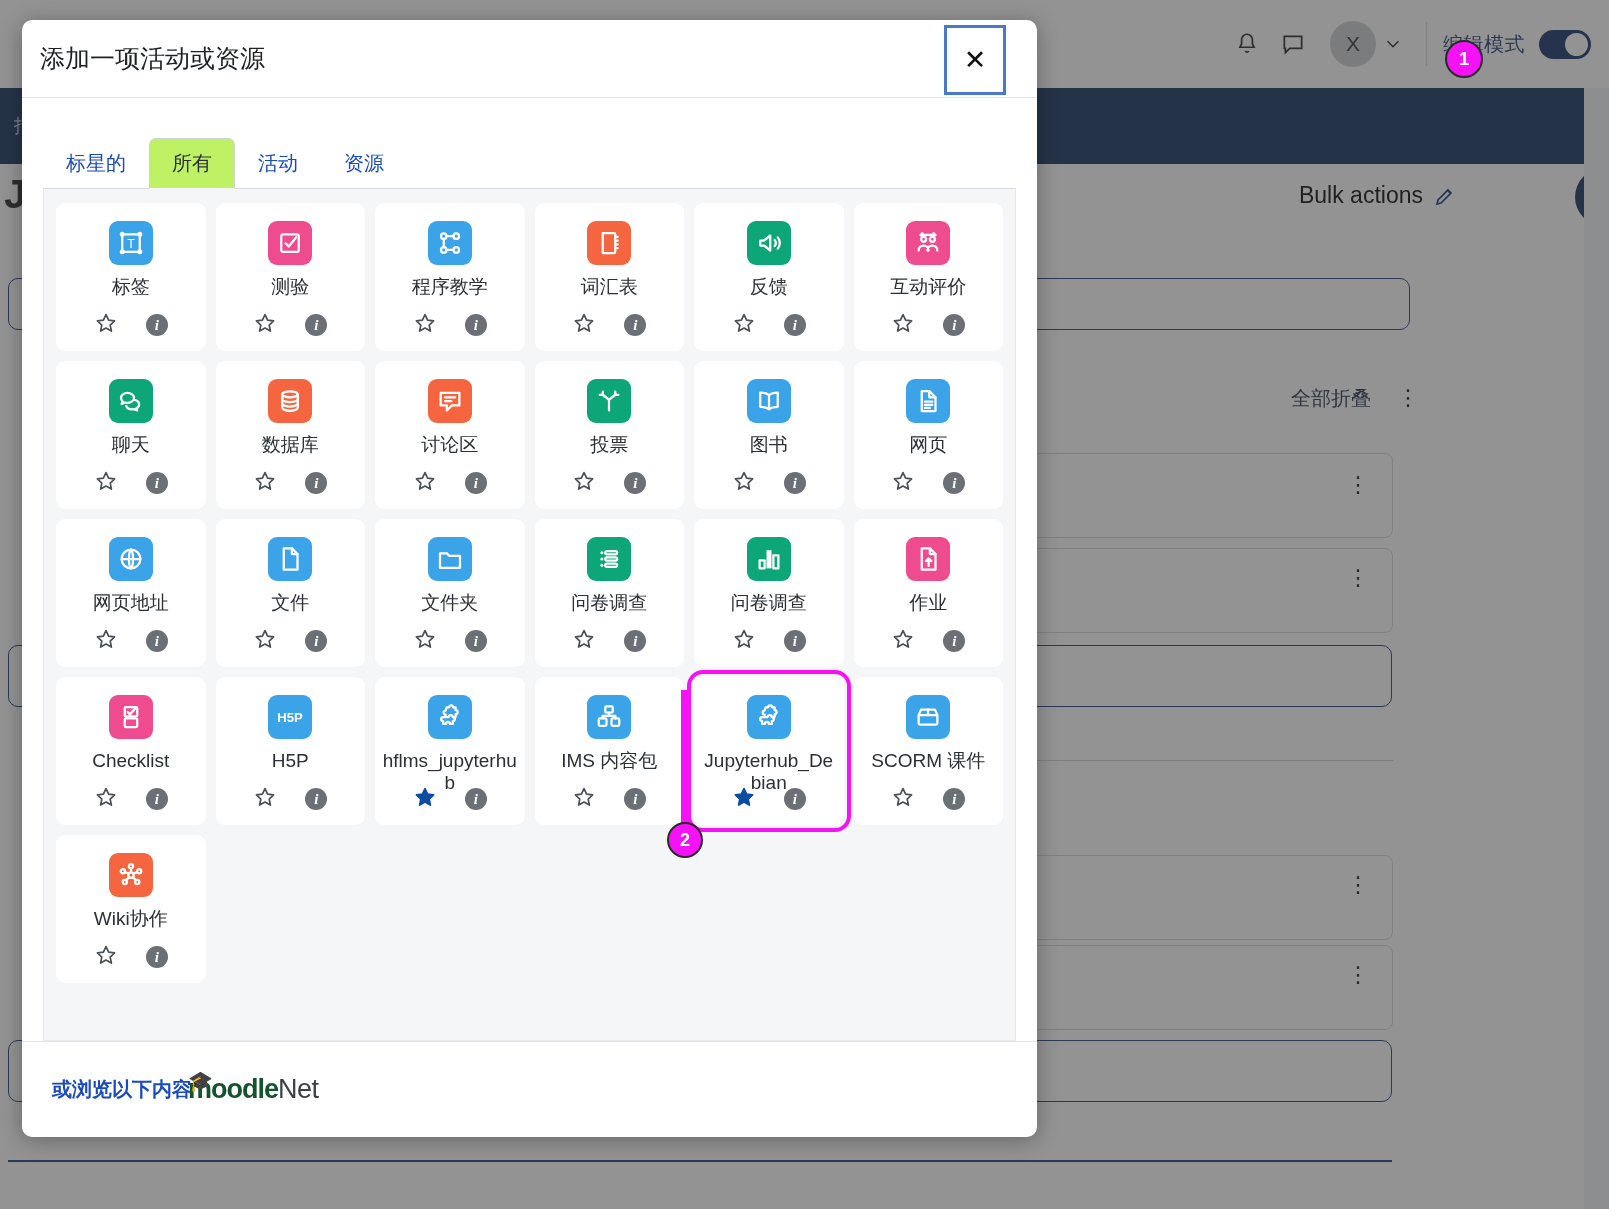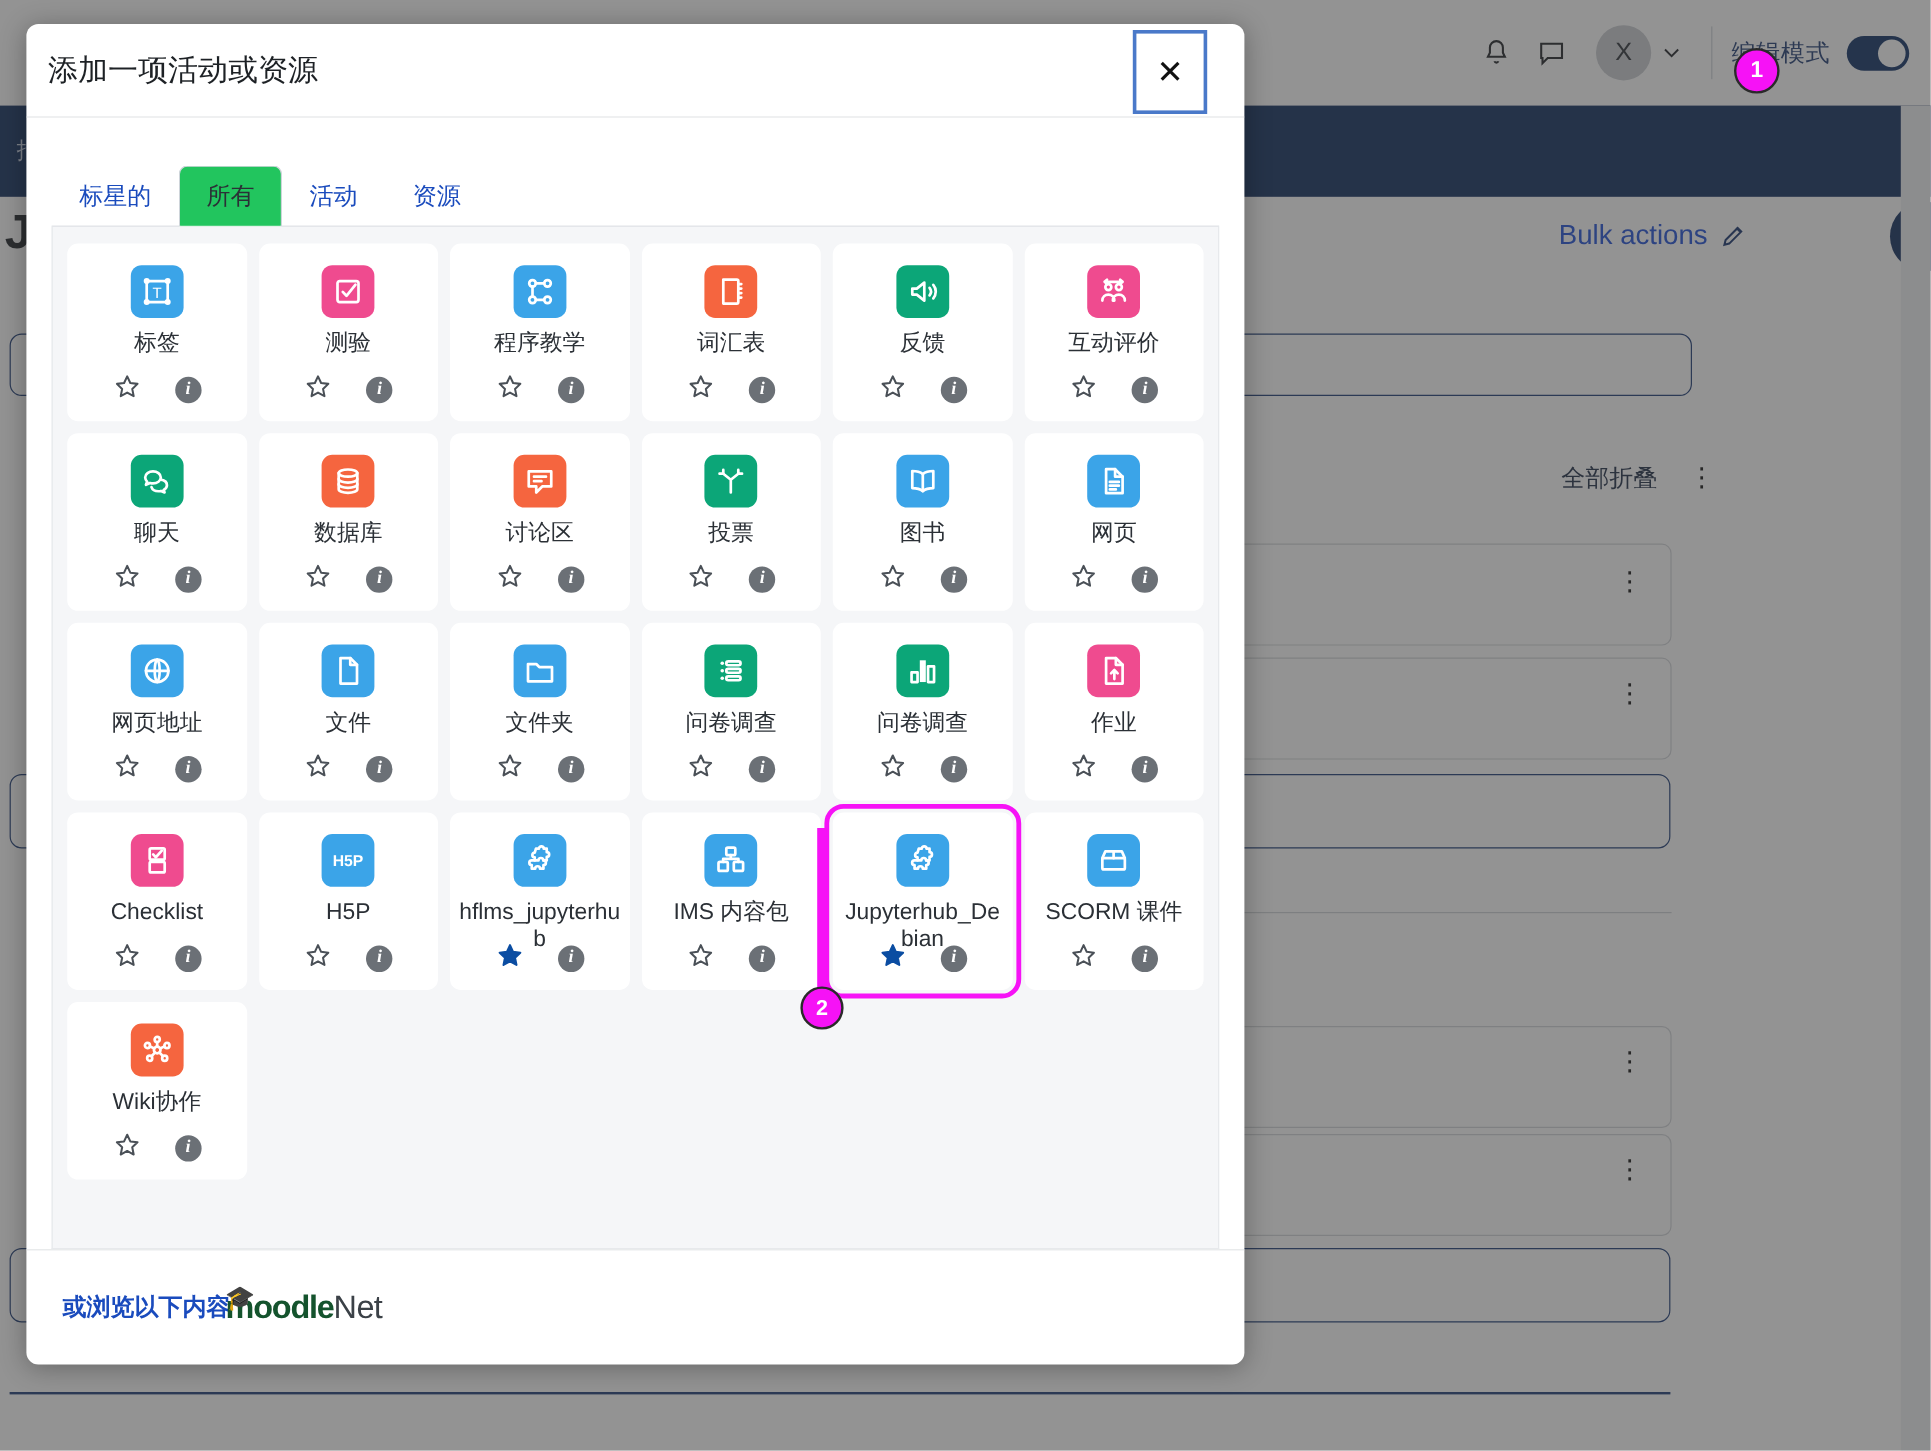--- a/index.html
+++ b/index.html
@@ -42,24 +42,24 @@
     position: absolute; left: 0; top: 88px; width: 1609px; height: 76px;
     background: #0d2a5c; color: #c9d4e6; font-size: 19px;
     display: flex; align-items: center; padding-left: 14px;
   }
   .bg-page-title {
     position: absolute; left: 4px; top: 172px; font-size: 40px;
     font-weight: 700; color: #1b1f24; letter-spacing: -1px;
   }
   .bg-bulk {
     position: absolute; right: 152px; top: 182px; font-size: 23px;
-    color: #1d4ed8; display: flex; align-items: center; gap: 10px;
+    color: #000000; display: flex; align-items: center; gap: 10px;
   }
   .bg-collapse {
-    position: absolute; right: 180px; top: 385px; font-size: 20px;
+    position: absolute; right: 190px; top: 385px; font-size: 20px;
     color: #1c2a44; display: flex; align-items: center; gap: 26px; margin-left: 18px;
   }
   .bg-drawer-btn {
     position: absolute; right: -24px; top: 168px; width: 58px; height: 58px;
     border-radius: 50%; background: #0d2a5c; color: #fff;
     display: flex; align-items: center; justify-content: center; font-size: 24px;
   }
   .bg-card {
     position: absolute; border: 1px solid #d3d6da; border-radius: 8px;
     background: #ffffff;
@@ -105,21 +105,21 @@
   }
   .search-box::placeholder { color: #6d7279; }
 
   .tabs { display: flex; align-items: flex-end; margin-top: 22px; flex: none; height: 47px; }
   .tab {
     font-size: 20px; color: #1a4bbd; padding: 11px 22px; cursor: pointer;
     border: 1px solid transparent; border-radius: 7px 7px 0 0; background: transparent;
     font-family: inherit;
   }
   .tab.active {
-    color: #2b3036; background: #22c55e; border-color: #ced4da; border-bottom-color: #fff;
+    color: #2b3036; background: #bef264; border-color: #ced4da; border-bottom-color: #fff;
     position: relative; z-index: 2;
   }
   .tabs-underline { height: 1px; background: #d9dde1; margin-top: -1px; flex:none; }
 
   .grid-panel {
     background: #f5f6f8; border: 1px solid #e7e9ec; border-top: none;
     margin-top: 0; padding: 14px 12px 18px 12px;
     display: grid; grid-template-columns: repeat(6, 1fr); gap: 10px;
     align-content: start; flex: 1; overflow: hidden;
   }

